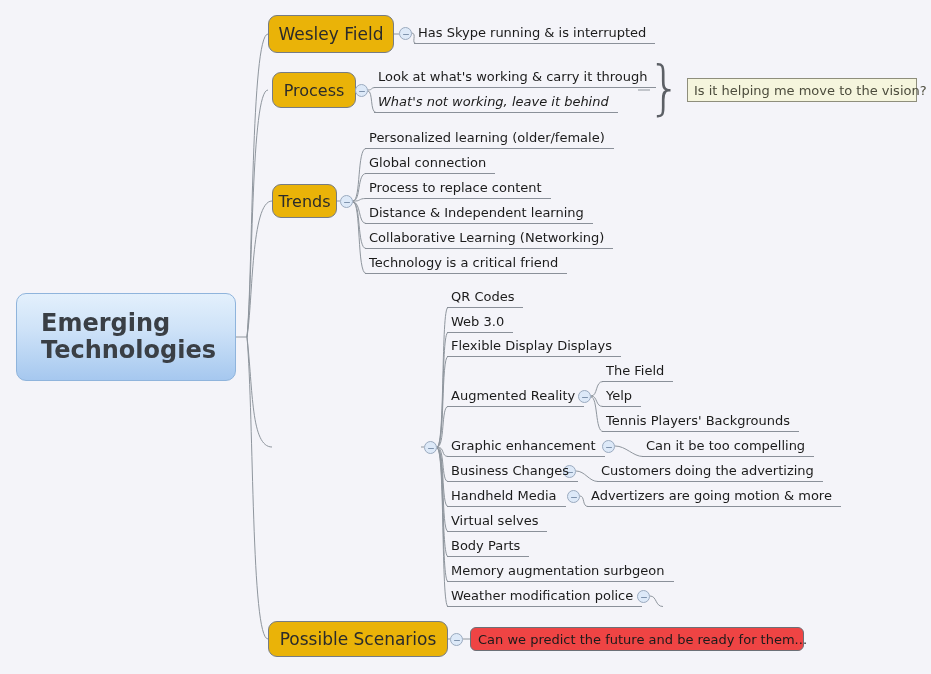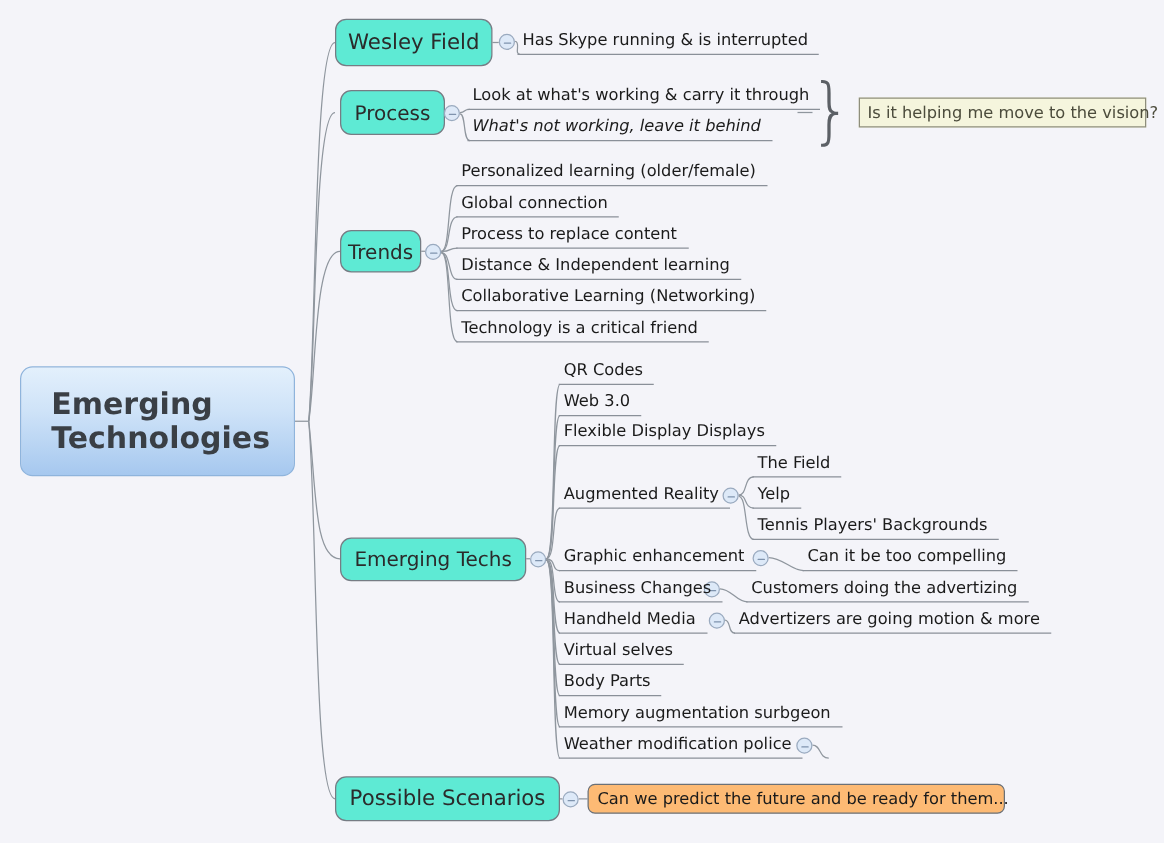--- a/index.html
+++ b/index.html
@@ -20,21 +20,21 @@
     border:1px solid #8fb4dc;border-radius:10px;
     background:linear-gradient(180deg,#e3f0fc 0%,#cfe3f8 40%,#a6c8ef 100%);
     display:flex;align-items:center;
     font-weight:bold;font-size:24px;line-height:27px;color:#3a3f45;
     padding-left:24px;padding-right:10px;
   }
   
   .branch{
     position:absolute;box-sizing:border-box;
     border:1px solid #767c84;border-radius:9px;
-    background:#5eead4;
+    background:#eab308;
     display:flex;align-items:center;justify-content:center;
     color:#2b2b2b;white-space:nowrap;
   }
   .b-wesley{left:268px;top:15px;width:126px;height:38px;font-size:17px;}
   .b-process{left:272px;top:72px;width:84px;height:36px;font-size:16px;}
   .b-trends{left:272px;top:184px;width:65px;height:34px;font-size:16px;}
   .b-emerging{left:272px;top:430px;width:149px;height:35px;font-size:16px;}
   .b-possible{left:268px;top:621px;width:180px;height:36px;font-size:17px;}
 
   
@@ -43,21 +43,21 @@
     font-size:13px;color:#1b1b1b;white-space:nowrap;
     padding:0 9px 0 4px;
     border-bottom:1px solid #8a9099;
   }
   
   .boxed-leaf{
     position:absolute;box-sizing:border-box;height:24px;
     border:1px solid #6b7077;border-radius:6px;
     display:flex;align-items:center;
     padding:0 7px;font-size:13px;color:#1b1b1b;white-space:nowrap;
-    background:#fdba74;
+    background:#ef4444;
   }
   
   .handle{
     position:absolute;width:13px;height:13px;box-sizing:border-box;
     border:1px solid #9aaabf;border-radius:50%;
     background:#dde9f8;
   }
   .handle .dash{
     position:absolute;left:3px;top:5.5px;width:6px;height:1.5px;
     background:#7f93ad;border-radius:1px;
@@ -141,23 +141,20 @@
 
   <div class="branch b-wesley">
     <span>Wesley Field</span>
   </div>
   <div class="branch b-process">
     <span>Process</span>
   </div>
   <div class="branch b-trends">
     <span>Trends</span>
   </div>
-  <div class="branch b-emerging">
-    <span>Emerging Techs</span>
-  </div>
   <div class="branch b-possible">
     <span>Possible Scenarios</span>
   </div>
 
   <div class="handle" style="left:399px;top:27px;">
       <span class="dash"></span>
     </div>
   <div class="handle" style="left:355px;top:84px;">
       <span class="dash"></span>
     </div>

